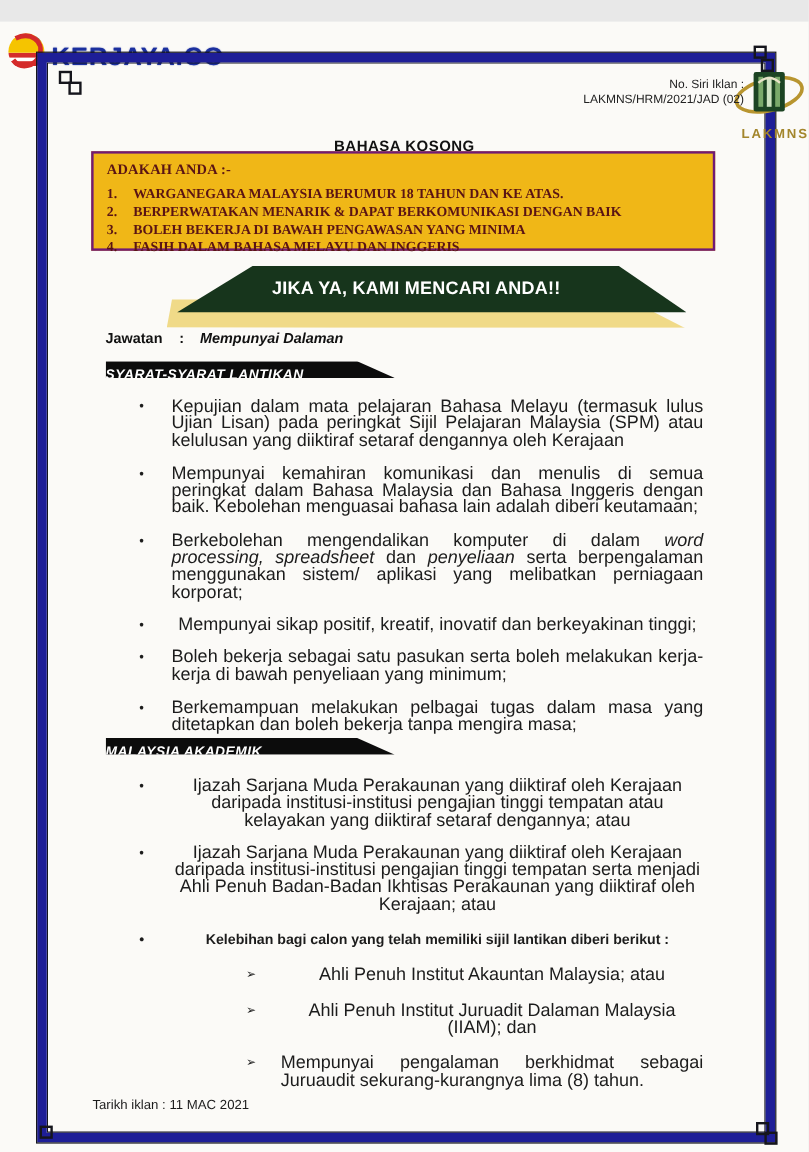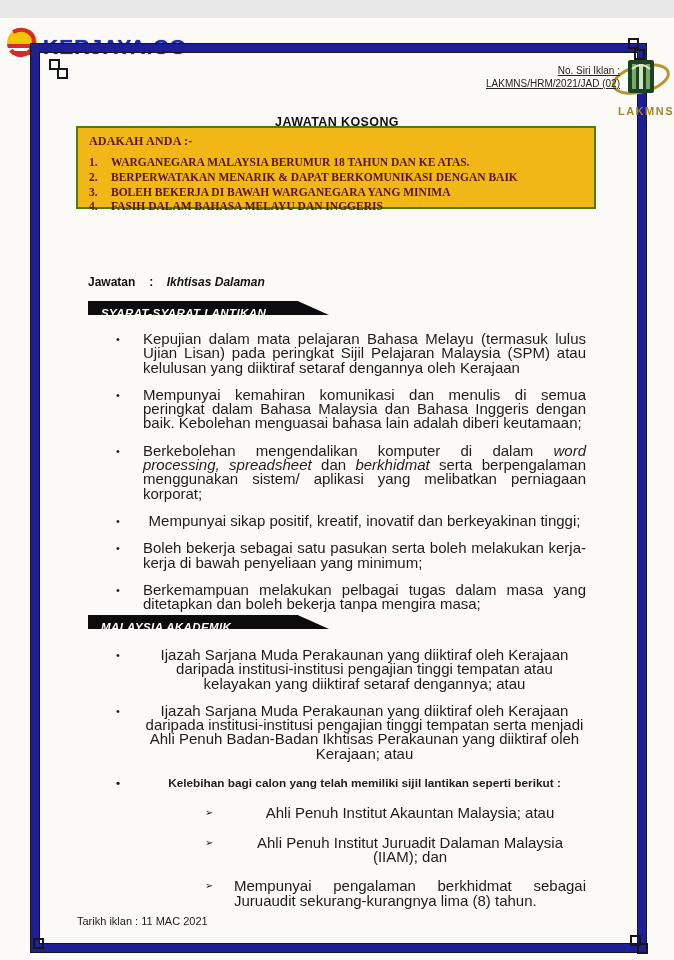--- a/index.html
+++ b/index.html
@@ -41,27 +41,27 @@
   .org-block { position:absolute; left:0; right:0; top:37px; text-align:right; z-index:4; }
   .org-name {
     color:#a3862c; font-weight:bold; font-size:11px; letter-spacing:1.5px; margin-top:-2px;
   }
   .doc-title {
     position:absolute; left:0; right:0; top:97px; text-align:center;
     font-weight:bold; font-size:12.5px; letter-spacing:0.4px; color:#111; z-index:4;
   }
   .serial {
     position:absolute; right:54px; top:46px; text-align:right;
-    font-size:10px; line-height:13px; color:#222; z-index:4;text-decoration:underline;
+    font-size:10px; line-height:13px; color:#222; z-index:4;
   }
 
   
   .intro-box {
     position:absolute; left:76px; top:108px; width:520px; height:83px;
-    background:#f0b717; border:2px solid #4d7c0f; z-index:4;
+    background:#f0b717; border:2px solid #701a75; z-index:4;
     padding:6px 10px 0 11px;
     font-family:"Liberation Serif", serif; font-weight:bold; color:#5a1414;
   }
   .intro-heading { font-size:12px; letter-spacing:0.2px; }
   .intro-list { margin-top:6px; }
   .intro-item { display:grid; grid-template-columns:22px 1fr; font-size:11.5px; line-height:14.8px; }
 
   
   .cta { position:absolute; left:139px; top:202px; width:433px; height:53px; z-index:4; }
   .cta-gold {
@@ -82,21 +82,21 @@
   .jawatan-row { position:absolute; left:88px; top:257px; font-size:12px; color:#111; z-index:4; }
   .jawatan-label { font-weight:bold; display:inline-block; width:58px; }
   .jawatan-sep { display:inline-block; width:14px; font-weight:bold; }
   .jawatan-value { font-weight:bold; font-style:italic; }
 
   
   .section-banner {
     position:absolute; left:88px; width:241px; height:14px; z-index:4;
     background:#0c0c0c; clip-path:polygon(0 0, 87% 0, 100% 100%, 0 100%);
     color:#ffffff; font-weight:bold; font-style:italic;
-    font-size:11.5px; letter-spacing:0.4px; line-height:25px; padding-left:13px;
+    font-size:11.5px; letter-spacing:0.4px; line-height:25px; 
   }
   .banner-syarat { top:283px; }
   .banner-kelayakan { top:597px; }
 
   
   .bullets { position:absolute; left:116px; width:470px; z-index:4; color:#1c1c1c; }
   .syarat-list { top:314px; }
   .kelayakan-list { top:630px; }
   .b-row { display:grid; grid-template-columns:27px 1fr; margin-bottom:13px; }
   .b-marker { font-size:11px; line-height:14.3px; }
@@ -161,65 +161,70 @@
       </svg>
     </span>
     <div class="org-name">LAKMNS</div>
   </div>
 
   <div class="serial">
     <div>No. Siri Iklan :</div>
     <div>LAKMNS/HRM/2021/JAD (02)</div>
   </div>
 
-  <div class="doc-title">JAWATAN KOSONG</div>
+  <div class="doc-title">BAHASA KOSONG</div>
 
   <div class="intro-box">
     <div class="intro-heading">ADAKAH ANDA :-</div>
     <div class="intro-list">
       <div class="intro-item">
         <span>1.</span>
         <span>WARGANEGARA MALAYSIA BERUMUR 18 TAHUN DAN KE ATAS.</span>
       </div>
       <div class="intro-item">
         <span>2.</span>
         <span>BERPERWATAKAN MENARIK &amp; DAPAT BERKOMUNIKASI DENGAN BAIK</span>
       </div>
       <div class="intro-item">
         <span>3.</span>
-        <span>BOLEH BEKERJA DI BAWAH WARGANEGARA YANG MINIMA</span>
+        <span>BOLEH BEKERJA DI BAWAH PENGAWASAN YANG MINIMA</span>
       </div>
       <div class="intro-item">
         <span>4.</span>
         <span>FASIH DALAM BAHASA MELAYU DAN INGGERIS</span>
       </div>
     </div>
   </div>
 
+  <div class="cta">
+    <div class="cta-gold"></div>
+    <div class="cta-green"></div>
+    <div class="cta-text">JIKA YA, KAMI MENCARI ANDA!!</div>
+  </div>
 
   <div class="jawatan-row">
     <span class="jawatan-label">Jawatan</span>
     <span class="jawatan-sep">:</span>
-    <span class="jawatan-value">Ikhtisas Dalaman</span>
+    <span class="jawatan-value">Mempunyai Dalaman</span>
   </div>
 
   <div class="section-banner banner-syarat">SYARAT-SYARAT LANTIKAN</div>
 
   <div class="bullets syarat-list">
     <div class="b-row">
       <span class="b-marker">•</span>
       <span class="b-text">Kepujian dalam mata pelajaran Bahasa Melayu (termasuk lulus Ujian Lisan) pada peringkat Sijil Pelajaran Malaysia (SPM) atau kelulusan yang diiktiraf setaraf dengannya oleh Kerajaan</span>
     </div>
     <div class="b-row">
       <span class="b-marker">•</span>
       <span class="b-text">Mempunyai kemahiran komunikasi dan menulis di semua peringkat dalam Bahasa Malaysia dan Bahasa Inggeris dengan baik. Kebolehan menguasai bahasa lain adalah diberi keutamaan;</span>
     </div>
     <div class="b-row">
       <span class="b-marker">•</span>
-      <span class="b-text"><span>Berkebolehan mengendalikan komputer di dalam </span><span class="it">word processing, spreadsheet</span><span> dan </span><span class="it">berkhidmat</span><span> serta berpengalaman menggunakan sistem/ aplikasi yang melibatkan perniagaan korporat;</span></span>
+      <span class="b-text"><span>Berkebolehan mengendalikan komputer di dalam </span><span class="it">word processing, spreadsheet</span><span> dan </span><span class="it">penyeliaan</span><span> serta berpengalaman menggunakan sistem/ aplikasi yang melibatkan perniagaan korporat;</span></span>
     </div>
     <div class="b-row">
       <span class="b-marker">•</span>
       <span class="b-text no-just">Mempunyai sikap positif, kreatif, inovatif dan berkeyakinan tinggi;</span>
     </div>
     <div class="b-row">
       <span class="b-marker">•</span>
       <span class="b-text">Boleh bekerja sebagai satu pasukan serta boleh melakukan kerja-kerja di bawah penyeliaan yang minimum;</span>
     </div>
     <div class="b-row">
@@ -234,21 +239,21 @@
     <div class="b-row">
       <span class="b-marker">•</span>
       <span class="b-text no-just">Ijazah Sarjana Muda Perakaunan yang diiktiraf oleh Kerajaan daripada institusi-institusi pengajian tinggi tempatan atau kelayakan yang diiktiraf setaraf dengannya; atau</span>
     </div>
     <div class="b-row" style="margin-bottom:15px;">
       <span class="b-marker">•</span>
       <span class="b-text no-just">Ijazah Sarjana Muda Perakaunan yang diiktiraf oleh Kerajaan daripada institusi-institusi pengajian tinggi tempatan serta menjadi Ahli Penuh Badan-Badan Ikhtisas Perakaunan yang diiktiraf oleh Kerajaan; atau</span>
     </div>
     <div class="b-row bold-row" style="margin-bottom:0;">
       <span class="b-marker">•</span>
-      <span class="b-text no-just">Kelebihan bagi calon yang telah memiliki sijil lantikan seperti berikut :</span>
+      <span class="b-text no-just">Kelebihan bagi calon yang telah memiliki sijil lantikan diberi berikut :</span>
     </div>
     <div class="sub-list">
       <div class="sub-row">
         <span class="sub-marker">➢</span>
         <span class="b-text no-just">Ahli Penuh Institut Akauntan Malaysia; atau</span>
       </div>
       <div class="sub-row">
         <span class="sub-marker">➢</span>
         <span class="b-text no-just">Ahli Penuh Institut Juruadit Dalaman Malaysia (IIAM); dan</span>
       </div>

